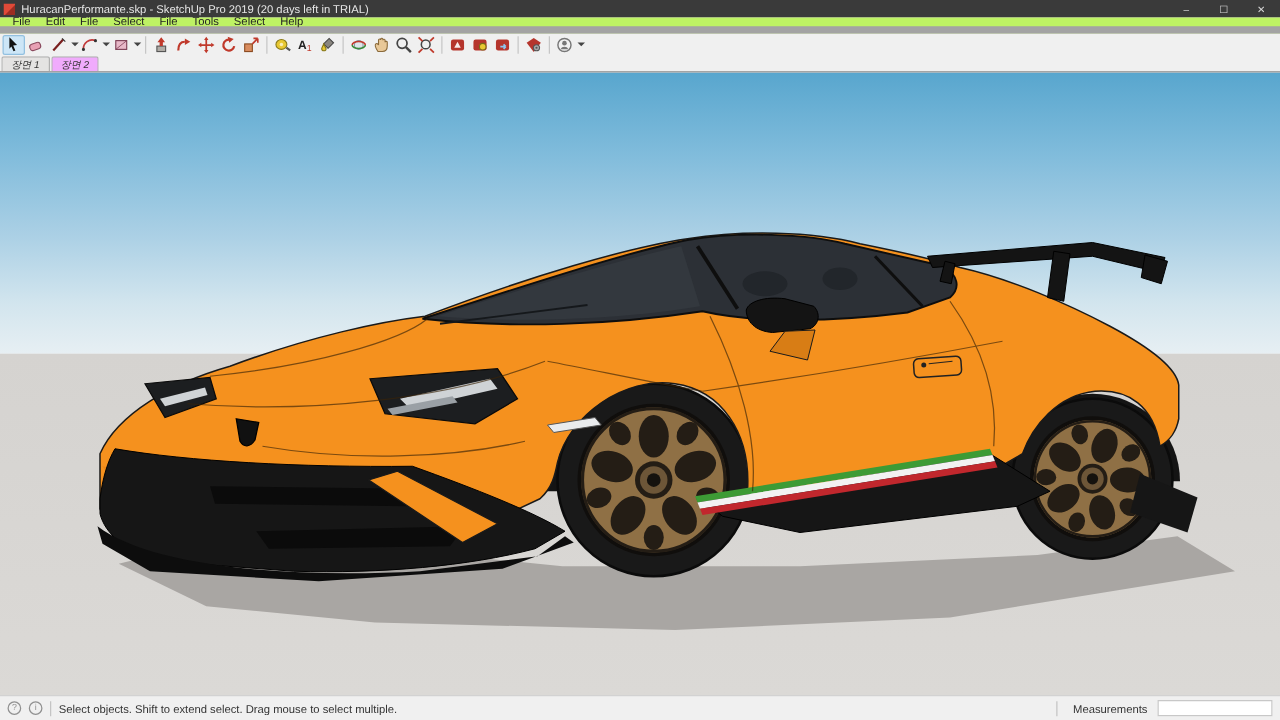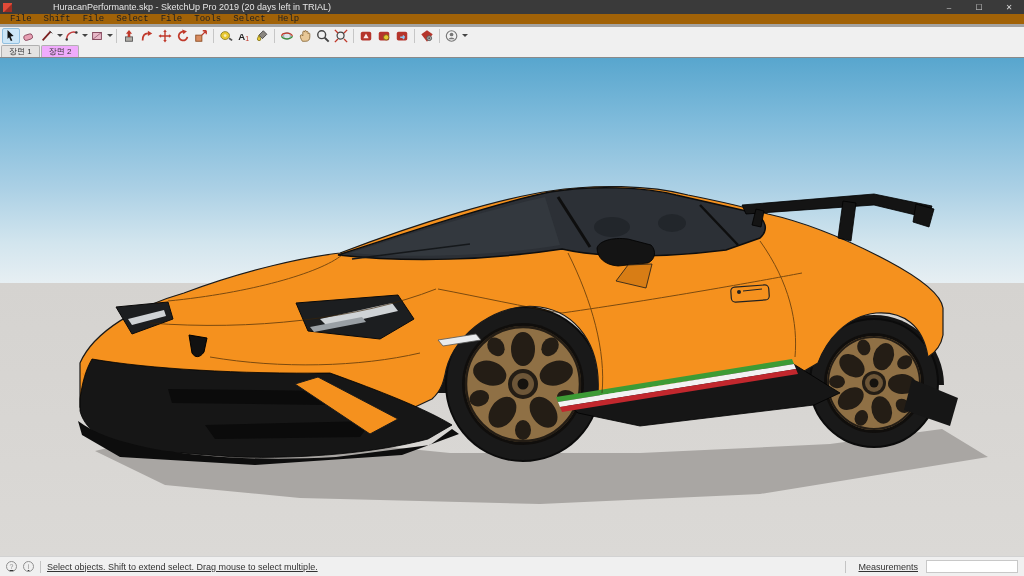--- a/index.html
+++ b/index.html
@@ -2,71 +2,71 @@
 <html style="--sky-top: #58a6ce; --sky-horizon: #e7eff3; --ground: #d5d3d0; --shadow: #a9a6a3; --body-orange: #f5911e; --body-orange-dark: #e07d12; --trim-black: #161616; --glass: #2c3036; --tire: #191919; --rim-bronze: #8f7045; --rim-dark: #241d15; --stripe-green: #3d9b35; --stripe-white: #f2f2f2; --stripe-red: #c1272d;"><head>
 <meta charset="utf-8">
 <style>
   * { margin:0; padding:0; box-sizing:border-box; }
   html,body { width:1024px; height:576px; overflow:hidden;
     font-family:"Liberation Sans", sans-serif; background:#f0f0f0; }
   #app { position:relative; width:1024px; height:576px; }
 
   
   .titlebar { position:absolute; top:0; left:0; right:0; height:14px;
-    background:#3a3a3a; display:flex; align-items:center;gap:36px; }
+    background:#3a3a3a; display:flex; align-items:center; }
   .tb-logo { width:9px; height:9px; margin:0 5px 0 3px;
     background:linear-gradient(135deg,#e04a38 55%,#9c2d22 56%); }
   .tb-title { color:#e6e6e6; font-size:9px; line-height:14px; flex:1;
     white-space:nowrap; overflow:hidden; }
   .tb-controls { display:flex; height:14px; }
   .tb-btn { width:30px; height:14px; color:#d8d8d8; font-size:8px;
     display:flex; align-items:center; justify-content:center; }
 
   
   .menubar { position:absolute; top:14px; left:0; right:0; height:13px;
-    background:#a16207; display:flex; align-items:center; padding-left:4px;
-    border-bottom:3px solid #a3a3a3;font-family:Liberation Mono, monospace; }
+    background:#bef264; display:flex; align-items:center; padding-left:4px;
+    border-bottom:6px solid #a3a3a3; }
   .menu-item { font-size:9px; color:#222; padding:0 6px; line-height:13px; }
 
   
   .toolbar { position:absolute; top:27px; left:0; right:0; height:17px;
     background:#f0f0f0; display:flex; align-items:center; padding-left:2px; }
   .tool { width:18px; height:16px; display:flex; align-items:center;
     justify-content:center; border:1px solid transparent; border-radius:2px; }
   .tool svg { width:14px; height:14px; }
   .tool.active { background:#cde6f7; border-color:#92c0e0; }
   .tool-caret { width:7px; height:16px; display:flex; align-items:center;
     justify-content:center; }
   .tool-caret:after { content:""; border:3px solid transparent;
     border-top-color:#444; margin-top:3px; }
   .tool-sep { width:1px; height:14px; background:#c6c6c6; margin:0 3px; }
 
   
   .tabsbar { position:absolute; top:44px; left:0; right:0; height:13px;
-    background:#f0f0f0; display:flex; align-items:flex-end; padding-left:1px; }
+    background:#f0f0f0; display:flex; align-items:flex-end; padding-left:1px;font-style:italic; }
   .scene-tab { font-size:8px; color:#333; padding:1px 7px 1px 7px; height:12px;
     border:1px solid #b0b0b0; border-bottom:none; background:#e4e3e2;
     margin-right:1px; border-radius:2px 2px 0 0; line-height:10px; }
   .scene-tab.active { background:#f0abfc; }
 
   
   .viewport { position:absolute; top:57px; left:0; width:1024px; height:499px;
     border-top:1px solid #8a8a8a; overflow:hidden; }
   .sky { position:absolute; top:0; left:0; right:0; height:225px;
     background:linear-gradient(to bottom, var(--sky-top) 0%, #7fbbdb 28%,
       #abd0e5 58%, #d2e5ee 82%, var(--sky-horizon) 100%); }
   .ground { position:absolute; top:225px; left:0; right:0; bottom:0;
     background:linear-gradient(to bottom, var(--ground) 0%, #dbd9d6 100%); }
   .viewport svg.model { position:absolute; top:0; left:0; width:1024px;
     height:499px; }
 
   
   .statusbar { position:absolute; bottom:0; left:0; right:0; height:20px;
     background:#f0f0f0; border-top:1px solid #d2d2d2; display:flex;
-    align-items:center; font-size:9px; color:#333;text-decoration:underline; }
+    align-items:center; font-size:9px; color:#333; }
   .sb-icon { width:11px; height:11px; border:1px solid #909090; border-radius:50%;
     margin-left:6px; display:flex; align-items:center; justify-content:center;
     color:#909090; font-size:7px; line-height:9px; }
   .sb-sep { width:1px; height:12px; background:#c4c4c4; margin:0 6px; }
   .sb-hint { flex:1; white-space:nowrap; overflow:hidden; }
   .sb-meas-label { margin:0 8px 0 6px; color:#333; }
   .sb-meas-input { width:92px; height:13px; border:1px solid #c8c8c8;
     background:#fff; font-size:9px; padding:0 3px;
     font-family:"Liberation Sans", sans-serif; }
 </style>
@@ -80,21 +80,21 @@
     <div class="tb-title">HuracanPerformante.skp - SketchUp Pro 2019 (20 days left in TRIAL)</div>
     <div class="tb-controls">
       <div class="tb-btn">–</div>
       <div class="tb-btn">☐</div>
       <div class="tb-btn">✕</div>
     </div>
   </div>
 
   <div class="menubar" id="menubar">
       <div class="menu-item">File</div>
-      <div class="menu-item">Shift</div>
+      <div class="menu-item">Edit</div>
       <div class="menu-item">File</div>
       <div class="menu-item">Select</div>
       <div class="menu-item">File</div>
       <div class="menu-item">Tools</div>
       <div class="menu-item">Select</div>
       <div class="menu-item">Help</div>
     </div>
 
   <div class="toolbar" id="toolbar">
       <div class="tool active">

